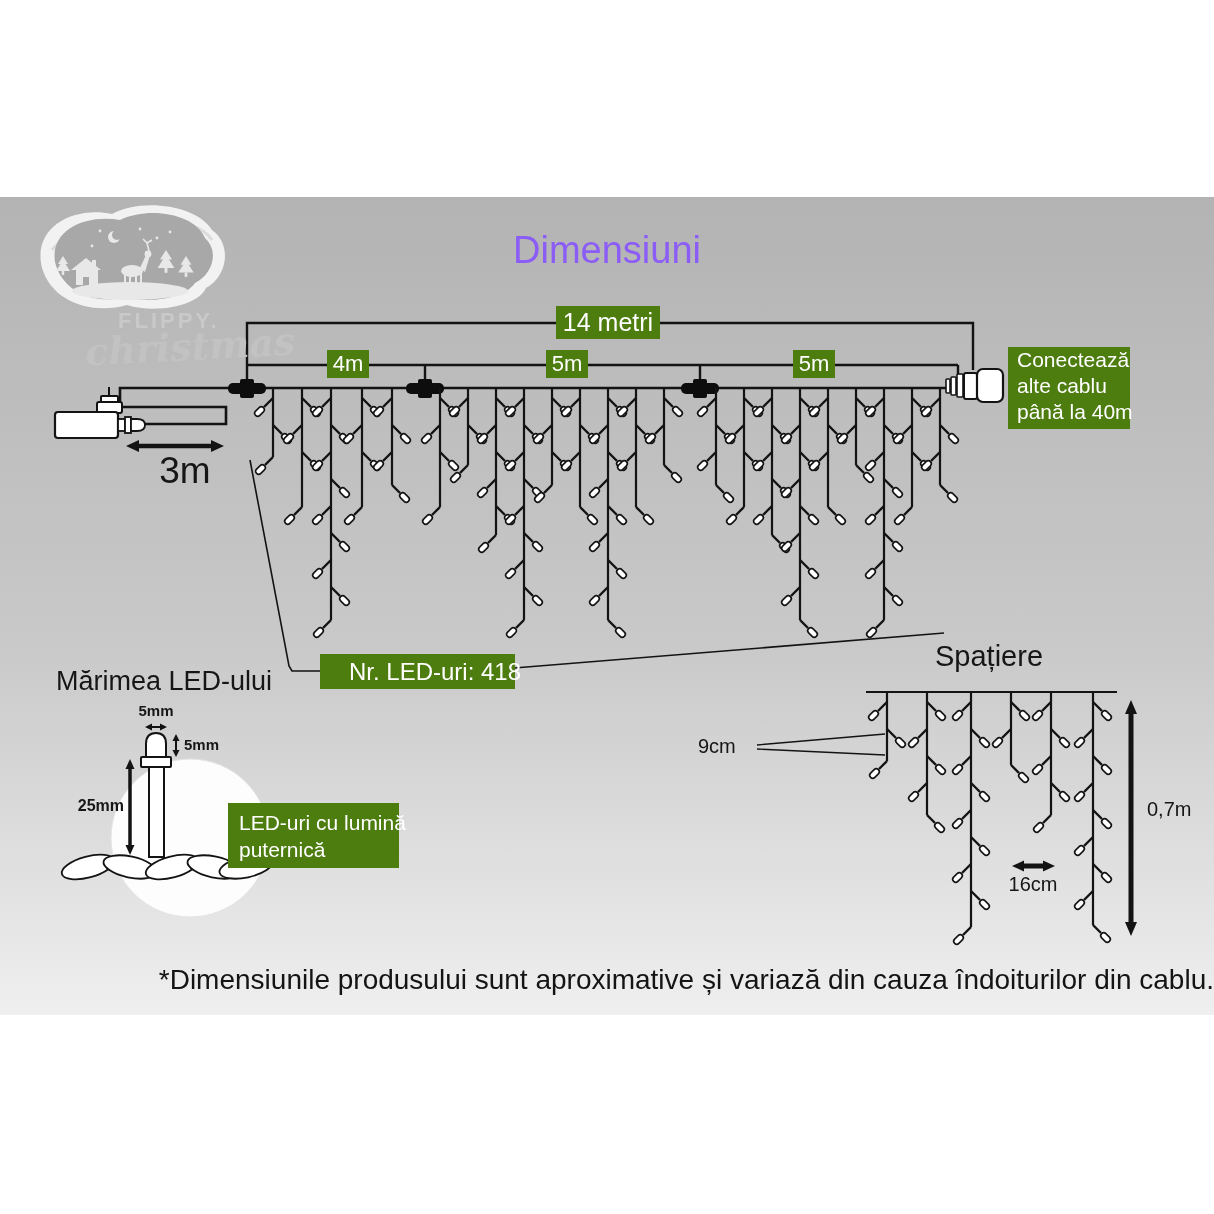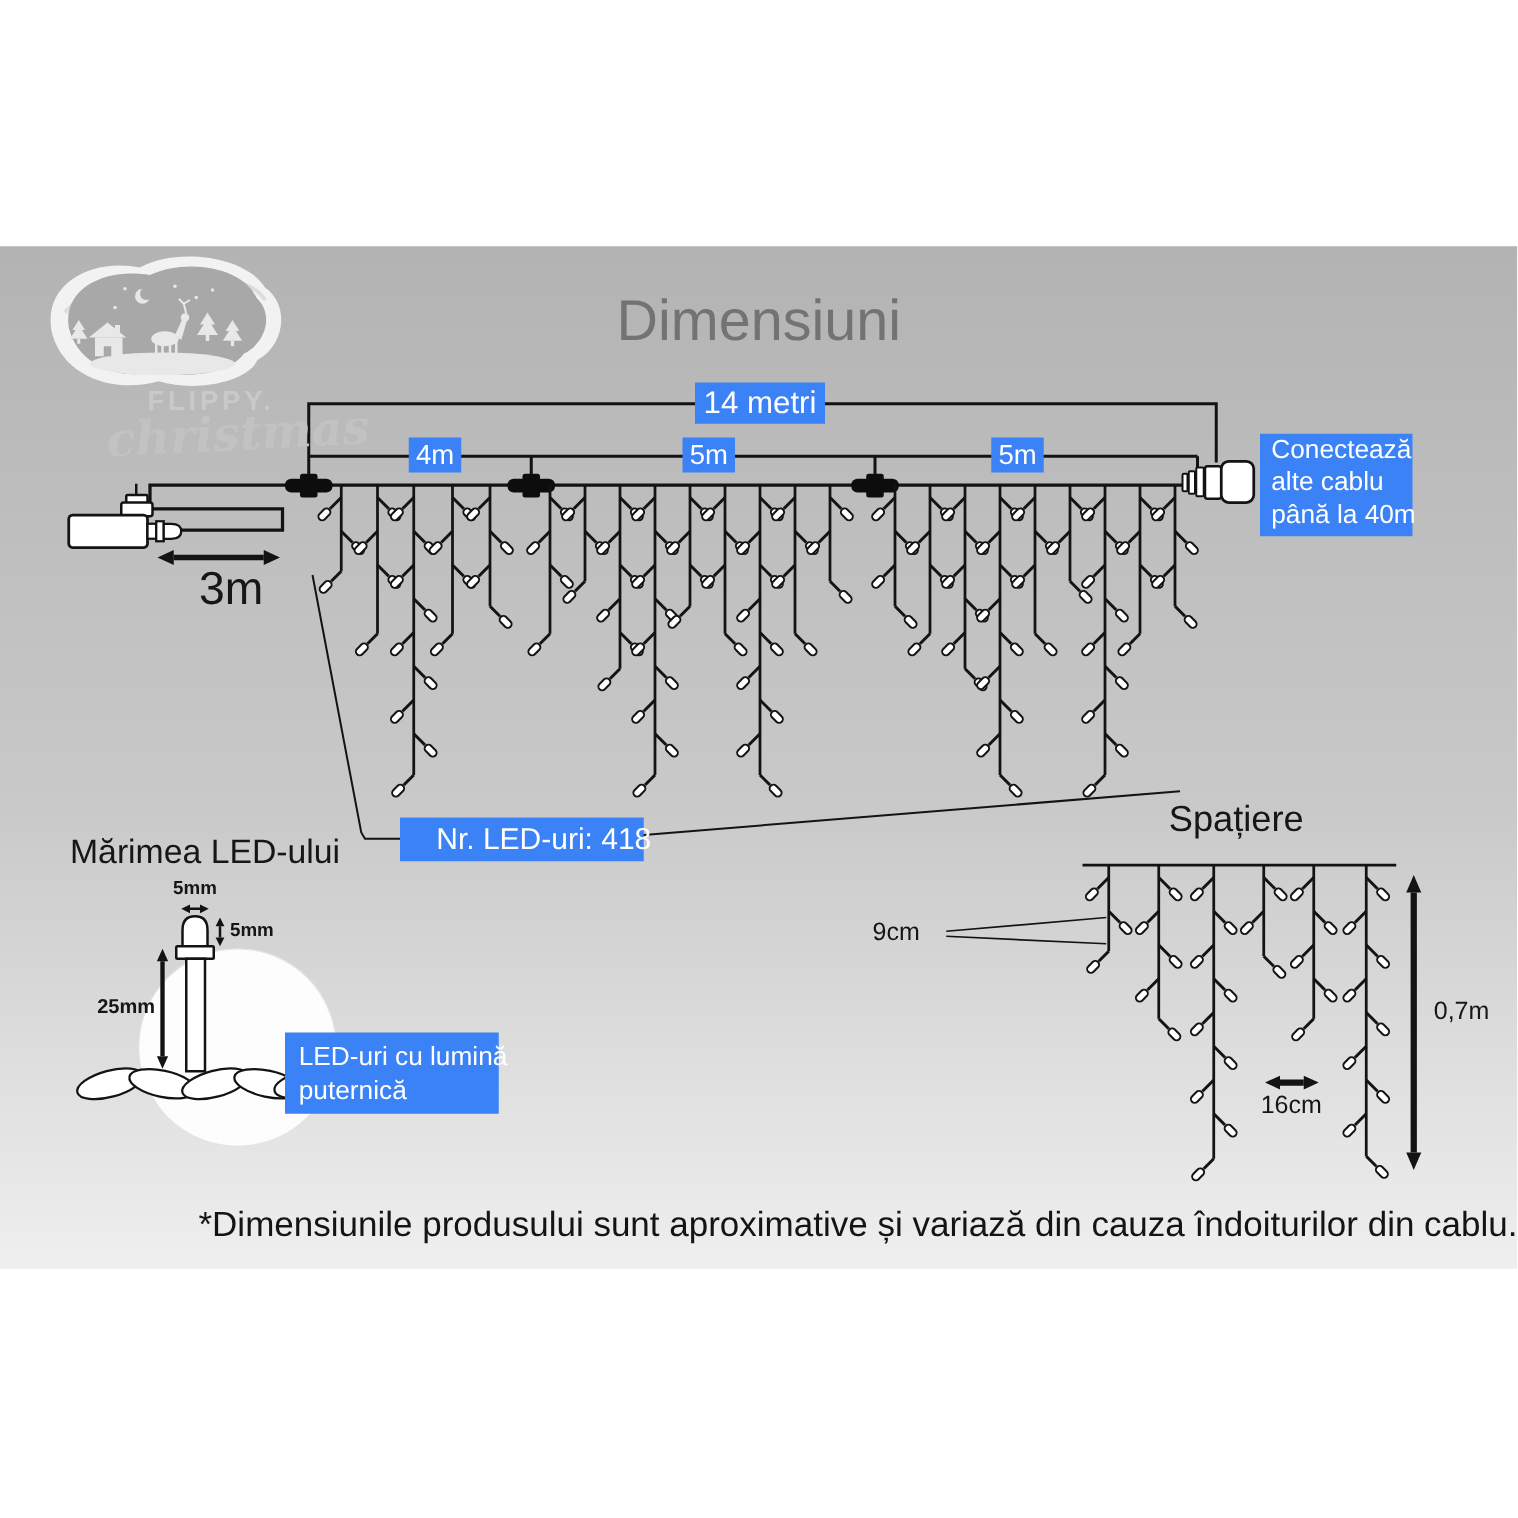--- a/index.html
+++ b/index.html
@@ -2,39 +2,39 @@
 <html><head>
 <meta charset="utf-8">
 <style>
   html,body{margin:0;padding:0;background:#ffffff;}
   #stage{position:relative;width:1214px;height:1214px;background:#ffffff;
          font-family:"Liberation Sans",sans-serif;overflow:hidden;}
   .canvas{position:absolute;left:0;top:197px;width:1214px;height:818px;
           background:linear-gradient(180deg,#b3b3b3 0%,#c9c9c9 55%,#efefef 100%);}
   #wires{position:absolute;left:0;top:0;z-index:2;}
   .lbl{position:absolute;z-index:3;color:#161616;white-space:nowrap;}
-  .box{position:absolute;z-index:3;background:#3b82f6;color:#ffffff;
+  .box{position:absolute;z-index:3;background:#4d7c0f;color:#ffffff;
        display:flex;align-items:center;justify-content:center;white-space:nowrap;}
-  .title{left:0;top:229px;width:100%;text-align:center;font-size:46px;color:#737373;}
+  .title{left:0;top:229px;width:100%;text-align:center;font-size:38px;color:#8b5cf6;}
   .box-total{left:556px;top:306px;width:104px;height:33px;font-size:25px;}
   .box-sec1{left:327px;top:350px;width:42px;height:28px;font-size:22px;}
   .box-sec2{left:546px;top:350px;width:42px;height:28px;font-size:22px;}
   .box-sec3{left:793px;top:350px;width:42px;height:28px;font-size:22px;}
   .box-connect{left:1008px;top:347px;width:122px;height:82px;font-size:21px;
                flex-direction:column;align-items:flex-start;justify-content:flex-start;
                padding-left:9px;box-sizing:border-box;line-height:26px;}
   .box-ledcount{left:320px;top:654px;width:160px;height:35px;font-size:24px;padding-left:35px;}
   .lbl-3m{left:130px;top:450px;width:110px;text-align:center;font-size:37px;}
   .heading-led{left:56px;top:666px;font-size:27px;}
   .lbl-5mm-w{left:131px;top:702px;width:50px;text-align:center;font-size:15px;font-weight:700;}
   .lbl-5mm-h{left:184px;top:736px;font-size:15px;font-weight:700;}
   .lbl-25mm{left:76px;top:797px;width:48px;text-align:right;font-size:16px;font-weight:700;}
   .box-lednote{left:228px;top:803px;width:171px;height:65px;font-size:21px;
                flex-direction:column;align-items:flex-start;justify-content:center;
-               padding-left:11px;box-sizing:border-box;line-height:27px;margin-top:23px;}
+               padding-left:11px;box-sizing:border-box;line-height:27px;}
   .heading-spacing{left:935px;top:640px;width:140px;text-align:left;font-size:29px;}
   .lbl-9cm{left:698px;top:735px;font-size:20px;}
   .lbl-16cm{left:1000px;top:873px;width:66px;text-align:center;font-size:20px;}
   .lbl-07m{left:1147px;top:798px;font-size:20px;}
   .footnote{left:0;top:964px;width:100%;text-align:right;font-size:28px;color:#141414;white-space:nowrap;}
   .brand{left:118px;top:308px;font-size:22px;letter-spacing:3px;color:#c9c9c9;font-weight:700;}
   .wordmark{left:85px;top:324px;font-size:38px;font-family:"DejaVu Serif",serif;
             font-style:italic;color:#c2c2c2;transform:rotate(-3deg);font-weight:700;}
 </style>
 </head>

